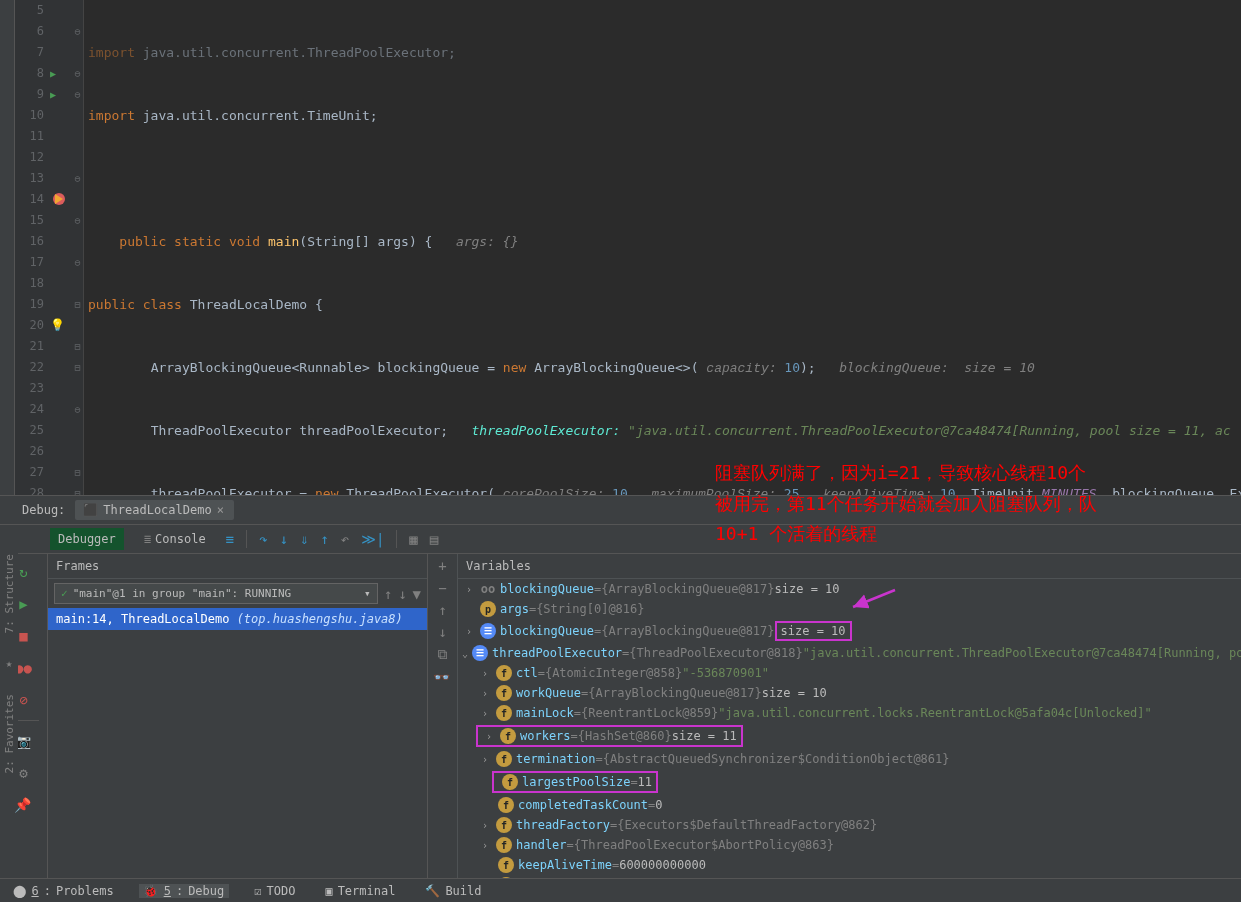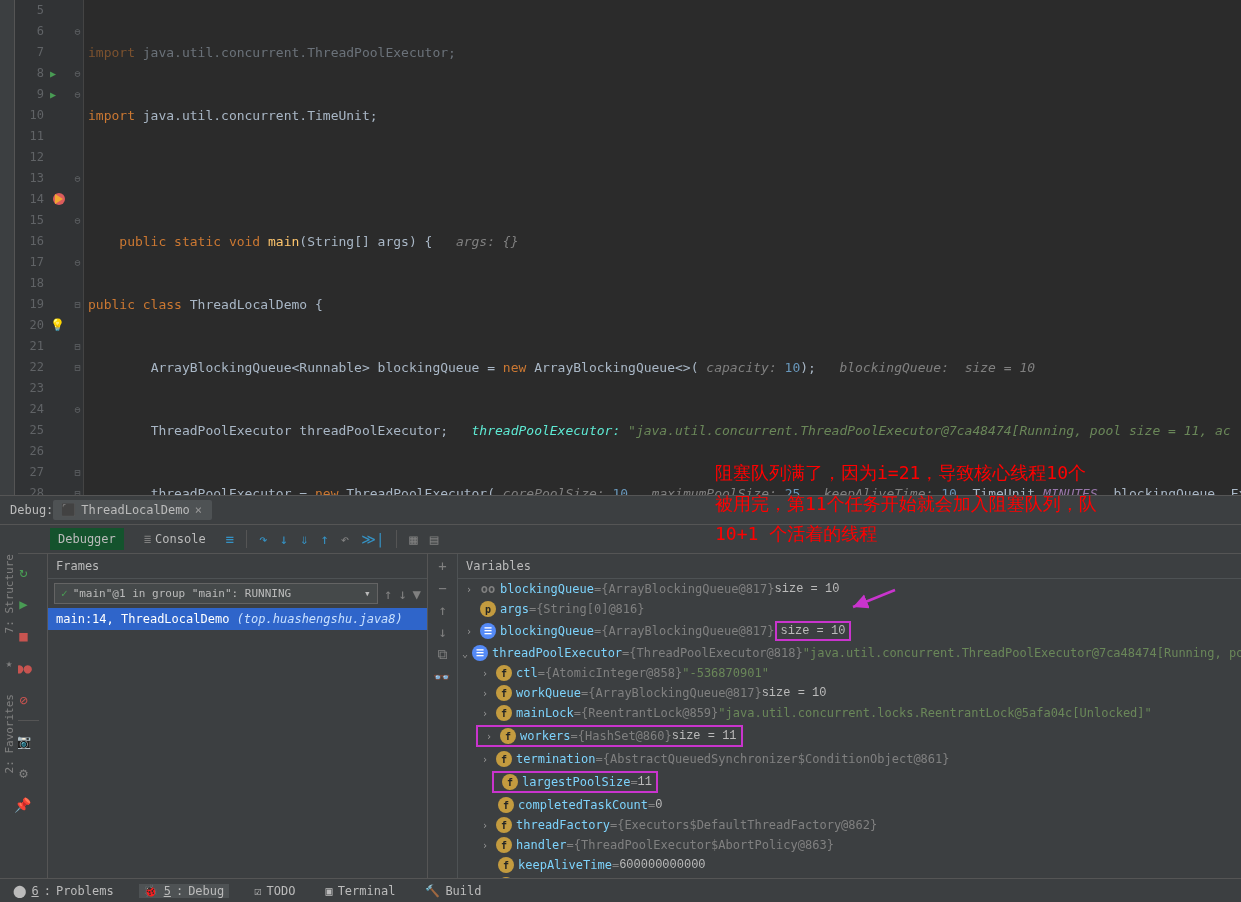--- a/index.html
+++ b/index.html
@@ -18,24 +18,24 @@
 .fold-gutter { width: 12px; background: #313335; border-right: 1px solid #444; line-height: 21px; color: #606366; font-size: 10px; }
 .fold-gutter div { height: 21px; text-align: center; }
 .code-content { flex: 1; background: #2b2b2b; line-height: 21px; font-size: 13px; padding-left: 4px; white-space: pre; overflow: hidden; }
 .code-content div { height: 21px; }
 .kw { color: #cc7832; }
 .str { color: #6a8759; font-style: italic; }
 .num { color: #6897bb; }
 .fld { color: #9876aa; font-style: italic; }
 .cmt { color: #808080; font-style: italic; }
 .cmthl { color: #5eead4; font-style: italic; }
-.param { color: #808080; font-style: italic; }
+.param { color: #808080; font-style: italic; font-family: Liberation Mono, monospace; }
 .fn { color: #ffc66d; }
 .debug-panel { flex: 1; display: flex; flex-direction: column; background: #3c3f41; border-top: 1px solid #555; min-height: 0; }
-.debug-tab { background: #3c3f41; border-bottom: 1px solid #555; padding: 4px 10px; display: flex; align-items: center; font-size: 12px; color: #bbb; text-align: right; }
+.debug-tab { background: #3c3f41; border-bottom: 1px solid #555; padding: 4px 22px; display: flex; align-items: center; gap: 10px; font-size: 12px; color: #bbb; text-align: right; }
 .tab-chip { background: #4e5254; padding: 3px 10px 3px 8px; border-radius: 2px; display: flex; align-items: center; gap: 5px; }
 .close-x { color: #999; cursor: pointer; }
 .debug-toolbar { display: flex; align-items: center; padding: 3px 0 3px 50px; border-bottom: 1px solid #555; gap: 12px; }
 .tab-btn { padding: 4px 8px; color: #bbb; cursor: pointer; display: flex; align-items: center; gap: 4px; font-size: 12px; }
 .tab-btn.active { background: #14532d; }
 .tb-icon { color: #808080; font-size: 14px; cursor: pointer; }
 .tb-blue { color: #3592c4; }
 .debug-body { display: flex; flex: 1; min-height: 0; }
 .control-strip { width: 48px; background: #3c3f41; border-right: 1px solid #555; display: flex; flex-direction: column; align-items: center; padding-top: 6px; gap: 8px; }
 .ctrl-btn { width: 24px; height: 24px; display: flex; align-items: center; justify-content: center; cursor: pointer; font-size: 14px; }
@@ -56,21 +56,21 @@
 .var-row .expand { width: 14px; color: #999; cursor: pointer; font-size: 10px; text-align: center; }
 .var-row .ind { display: inline-block; }
 .badge { width: 16px; height: 16px; border-radius: 50%; display: inline-flex; align-items: center; justify-content: center; font-size: 10px; font-weight: bold; color: #232525; margin: 0 4px; flex-shrink:0; }
 .b-oo { background: none; color: #808080; font-size: 12px; }
 .b-p { background: #c39b3f; }
 .b-f { background: #c39b3f; }
 .b-link { background: #548af7; color:#fff; font-size:9px; }
 .vname { color: #7dd3fc; }
 .veq { color: #808080; }
 .vtype { color: #808080; }
-.vval { color: #bbb; font-family: Liberation Mono, monospace; }
+.vval { color: #bbb; }
 .vstr { color: #6a8759; }
 .hl-box { border: 2px solid #c934cd; padding: 1px 4px; display: inline-flex; align-items: center; }
 .annotation { position: absolute; color: #ff0000; font-size: 18px; font-family: sans-serif; font-weight: 500; line-height: 1.7; z-index: 100; }
 .arrow-svg { position: absolute; z-index: 99; }
 .left-tool-strip { position: absolute; left: 0; top: 550px; width: 18px; background: #3c3f41; display: flex; flex-direction: column; align-items: center; gap: 20px; font-size: 11px; color: #808080; }
 .vert-text { writing-mode: vertical-lr; transform: rotate(180deg); padding: 4px 0; }
 .bottom-bar { height: 24px; background: #3c3f41; border-top: 1px solid #555; display: flex; align-items: center; padding: 0 8px; gap: 20px; font-size: 12px; }
 .bb-item { color: #bbb; display: flex; align-items: center; gap: 5px; cursor: pointer; padding: 0 5px; }
 .bb-item.active { background: #4e5254; }
 .bb-item u { text-decoration: underline; }

